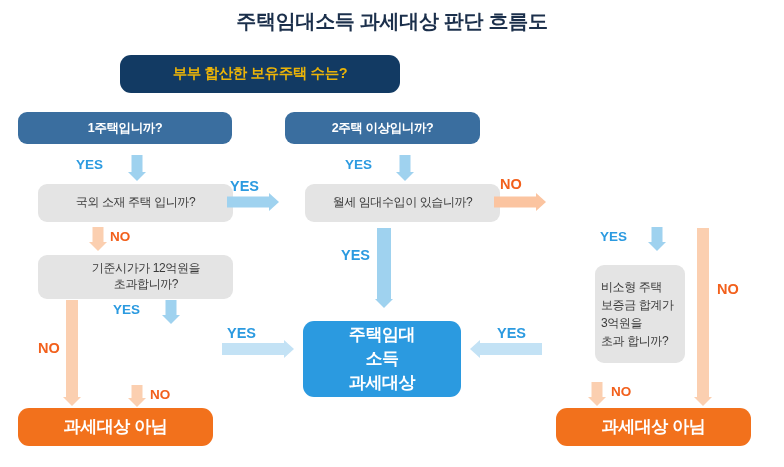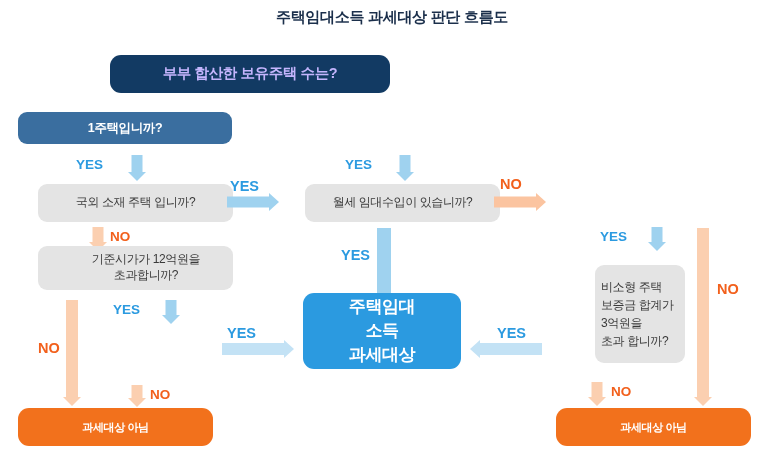--- a/index.html
+++ b/index.html
@@ -14,42 +14,43 @@
     overflow: hidden;
   }
   #stage { position: absolute; left: 0; top: 0; width: 784px; height: 467px; }
 
   .abs { position: absolute; }
 
   
   .title {
     left: 0; top: 8px; width: 784px;
     text-align: center;
-    font-size: 15px;
+    font-size: 20px;
     font-weight: bold;
     color: #1b2f4b;
     letter-spacing: -0.3px;
   }
 
   
   .box {
     display: flex;
     align-items: center;
     justify-content: center;
     text-align: center;
     border-radius: 9px;
     line-height: 1.32;
     letter-spacing: -0.4px;
   }
   .box-root {
     background: #123a63;
-    color: #c4b5fd;
+    color: #eab308;
     font-size: 14.5px;
     font-weight: bold;
     border-radius: 11px;
+    margin-left: 10px;
   }
   .box-q-blue {
     background: #3a6e9f;
     color: #ffffff;
     font-size: 12.5px;
     font-weight: bold;
   }
   .box-q-gray {
     background: #e4e4e4;
     color: #3a3a3a;
@@ -70,21 +71,21 @@
     background: #2b9ae0;
     color: #ffffff;
     font-size: 17px;
     font-weight: bold;
     line-height: 1.42;
     border-radius: 11px;
   }
   .box-result-orange {
     background: #f2711c;
     color: #ffffff;
-    font-size: 11px;
+    font-size: 17px;
     font-weight: bold;
     border-radius: 11px;
   }
 
   
   .lbl {
     font-weight: bold;
     letter-spacing: 0px;
     white-space: nowrap;
   }
@@ -158,21 +159,21 @@
   </div>
 
   <div class="abs box box-q-gray" style="left:18px; top:184px; width:195px; height:38px;">국외 소재 주택 입니까?</div>
 
   <div class="abs arrow-v orange" style="left:92px; top:227px; width:11px; height:24px;">
     <div class="shaft"></div>
       <div class="head"></div>
   </div>
   <div class="abs lbl lbl-no" style="left:110px; top:229px;">NO</div>
 
-  <div class="abs box box-q-gray" style="left:18px; top:246px; width:195px; height:44px; white-space:pre-line;padding-left:21px;">기준시가가 12억원을
+  <div class="abs box box-q-gray" style="left:18px; top:255px; width:195px; height:44px; white-space:pre-line;padding-left:21px;">기준시가가 12억원을
 초과합니까?</div>
 
   <div class="abs lbl lbl-yes" style="left:113px; top:302px;">YES</div>
   <div class="abs arrow-v blue" style="left:165px; top:300px; width:11px; height:24px;">
     <div class="shaft"></div>
       <div class="head"></div>
   </div>
 
 
   <div class="abs arrow-v orange" style="left:66px; top:300px; width:12px; height:106px;">
@@ -182,36 +183,37 @@
   <div class="abs lbl lbl-no-lg" style="left:38px; top:340px;">NO</div>
 
   <div class="abs arrow-v orange" style="left:131px; top:385px; width:11px; height:22px;">
     <div class="shaft"></div>
       <div class="head"></div>
   </div>
   <div class="abs lbl lbl-no" style="left:150px; top:387px;">NO</div>
 
   <div class="abs box box-result-orange" style="left:18px; top:408px; width:195px; height:38px;">과세대상 아님</div>
 
+  <div class="abs box box-q-blue" style="left:285px; top:112px; width:195px; height:32px;">2주택 이상입니까?</div>
 
   <div class="abs lbl lbl-yes" style="left:345px; top:157px;">YES</div>
   <div class="abs arrow-v blue" style="left:399px; top:155px; width:11px; height:26px;">
     <div class="shaft"></div>
       <div class="head"></div>
   </div>
 
   <div class="abs box box-q-gray" style="left:285px; top:184px; width:195px; height:38px;">월세 임대수입이 있습니까?</div>
 
   <div class="abs arrow-v blue" style="left:377px; top:228px; width:14px; height:80px;">
     <div class="shaft"></div>
       <div class="head"></div>
   </div>
   <div class="abs lbl lbl-yes-lg" style="left:341px; top:247px;">YES</div>
 
-  <div class="abs box box-result-blue" style="left:303px; top:293px; width:158px; height:76px; white-space:pre-line;">주택임대
+  <div class="abs box box-result-blue" style="left:303px; top:321px; width:158px; height:76px; white-space:pre-line;">주택임대
 소득
 과세대상</div>
 
   <div class="abs lbl lbl-yes-lg" style="left:230px; top:178px;">YES</div>
   <div class="abs arrow-h blue right" style="left:227px; top:196px; width:52px; height:11px;">
     <div class="shaft"></div>
       <div class="head"></div>
   </div>
 
   <div class="abs lbl lbl-no-lg" style="left:500px; top:176px;">NO</div>

